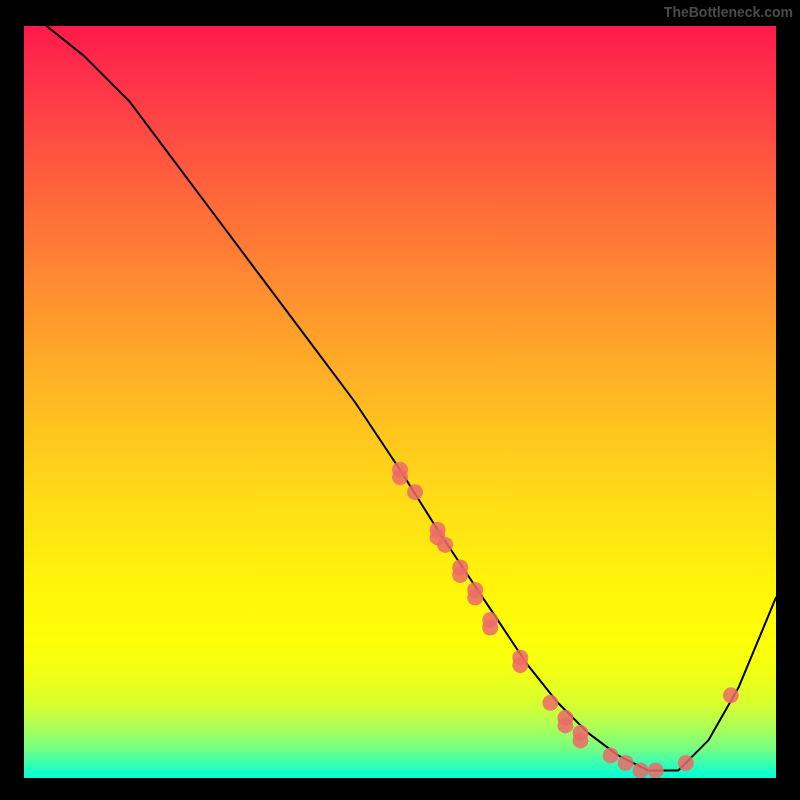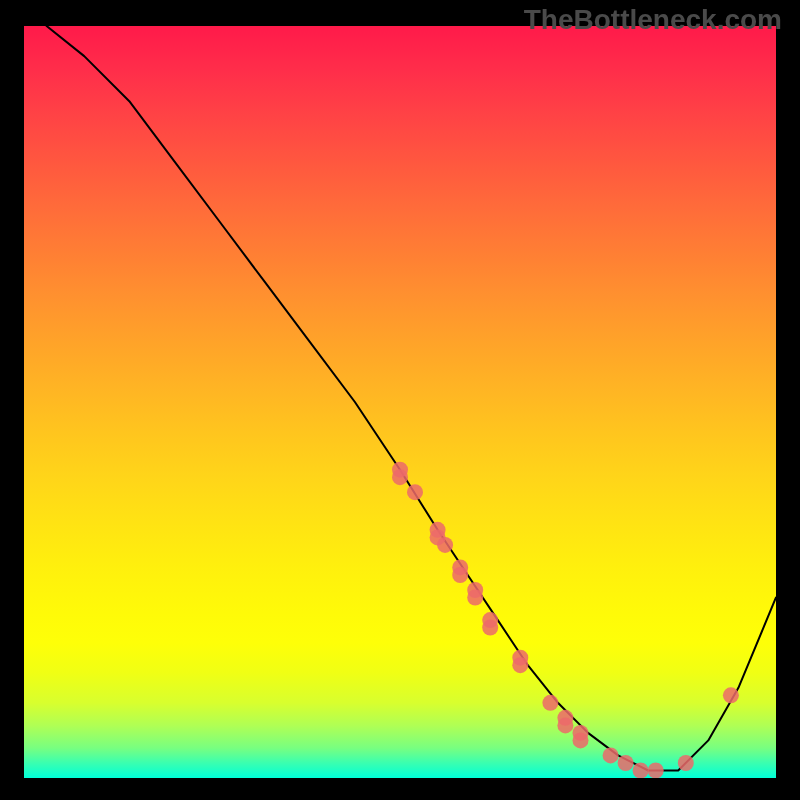--- a/index.html
+++ b/index.html
@@ -13,23 +13,23 @@
   }
   .container {
     width: 800px;
     height: 800px;
     background: #000;
     position: relative;
   }
   .watermark {
     position: absolute;
     top: 4px;
-    right: 18px;
+    right: 7px;
     color: #4a4a4a;
-    font-size: 28px;
+    font-size: 14px;
     font-weight: bold;
     z-index: 10;
   }
   .plot-area {
     position: absolute;
     left: 24px;
     top: 26px;
     width: 752px;
     height: 752px;
     overflow: hidden;

